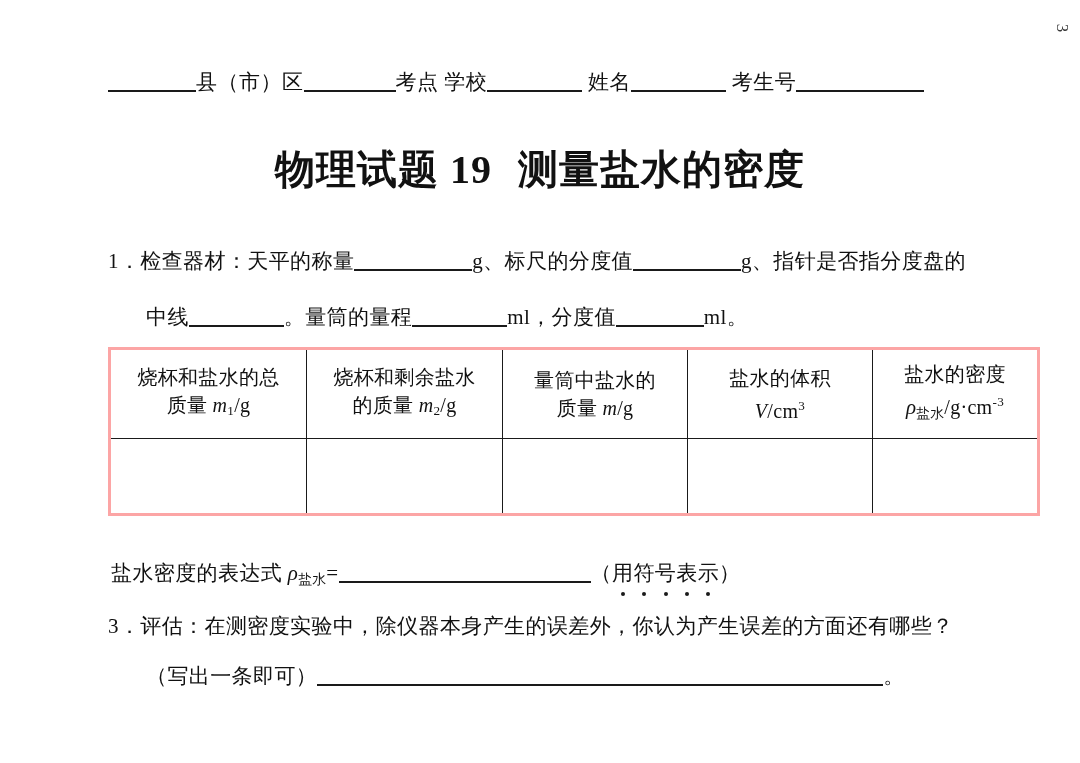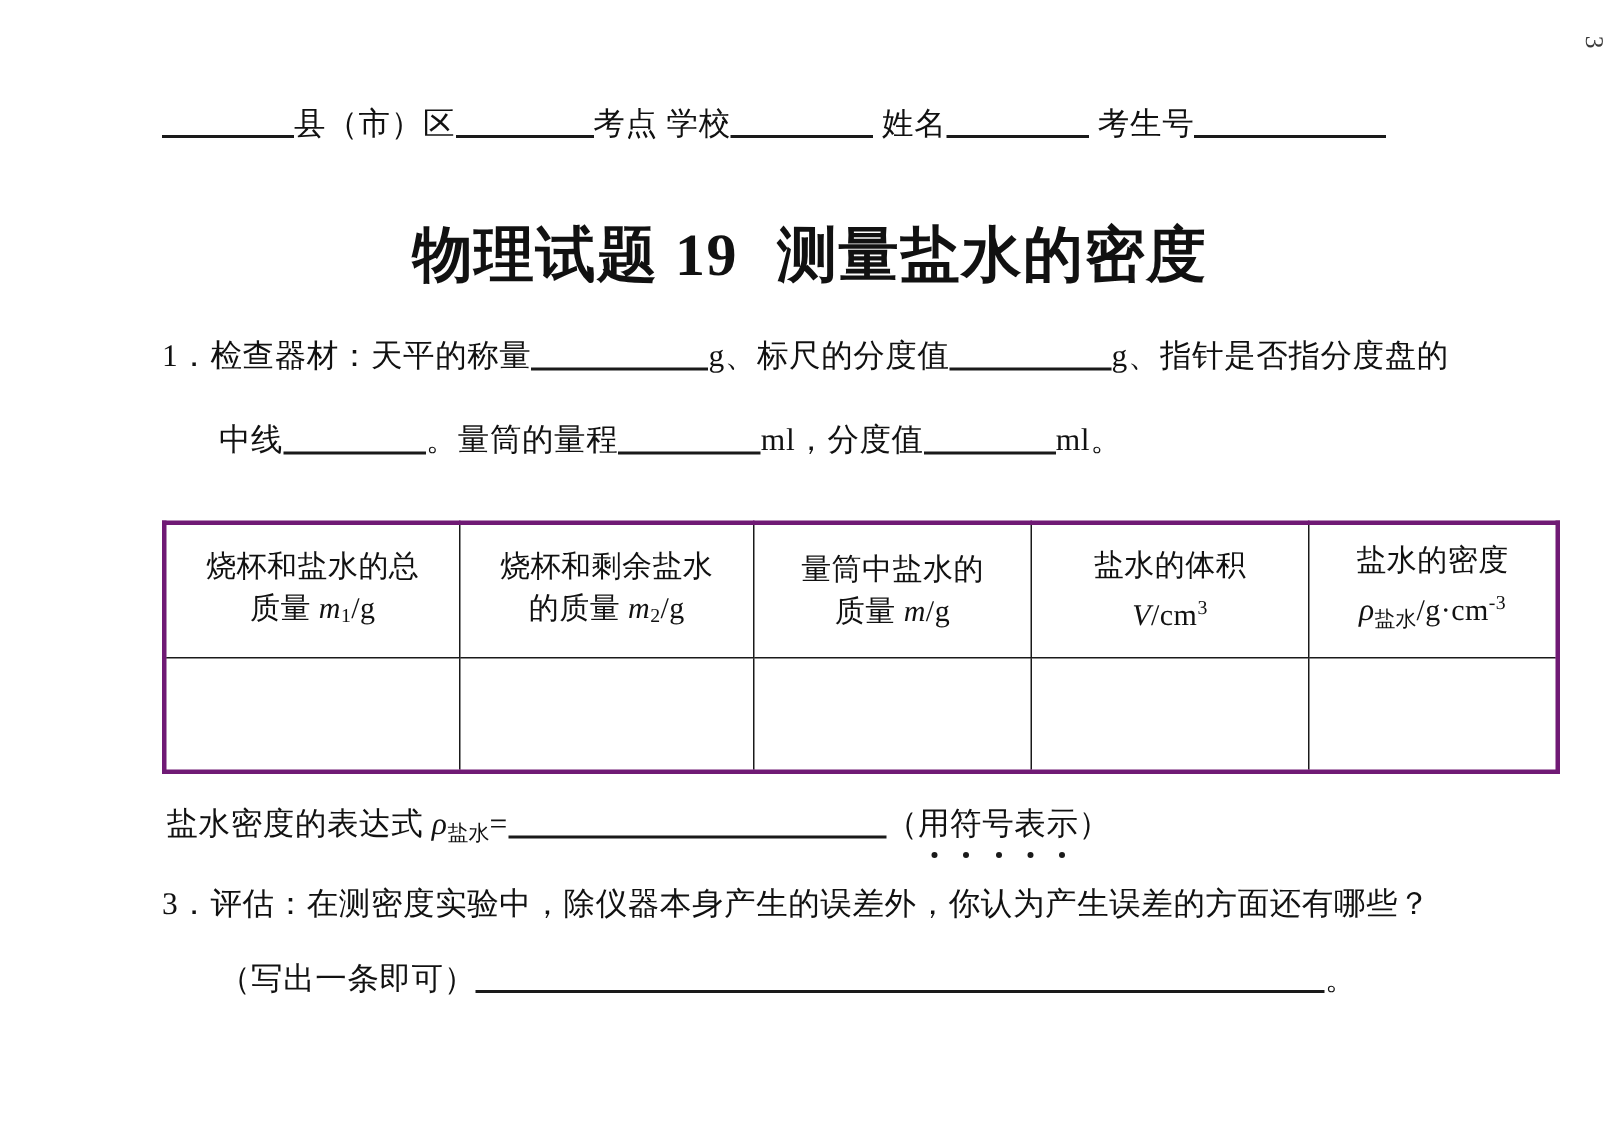--- a/index.html
+++ b/index.html
@@ -66,20 +66,21 @@
   }
   .doc-title .gap { display: inline-block; width: 26px; }
 
   
   .q-line {
     position: absolute;
     font-size: 21px;
     line-height: 30px;
     white-space: nowrap;
     letter-spacing: 0.4px;
+    margin-top: 24px;
   }
   .q1a { left: 108px; top: 222px; }
   .q1b { left: 146px; top: 278px; }
   .q2  { left: 108px; top: 318px; }
   .expr { left: 111px; top: 534px; }
   .q3a { left: 108px; top: 587px; }
   .q3b { left: 146px; top: 637px; }
 
   .num-label { font-family: "Liberation Serif", serif; }
   .unit {
@@ -131,21 +132,21 @@
     border-radius: 50%;
   }
 
   
   .data-table {
     position: absolute;
     left: 108px;
     top: 347px;
     width: 862px;
     border-collapse: collapse;
-    border: 3px solid #701a75;
+    border: 3px solid #fca5a5;
     table-layout: fixed;
   }
   .data-table td {
     border: 1px solid #1a1a1a;
     text-align: center;
     vertical-align: middle;
     font-size: 20px;
     line-height: 28px;
     padding: 6px 6px;
     letter-spacing: 0.3px;

